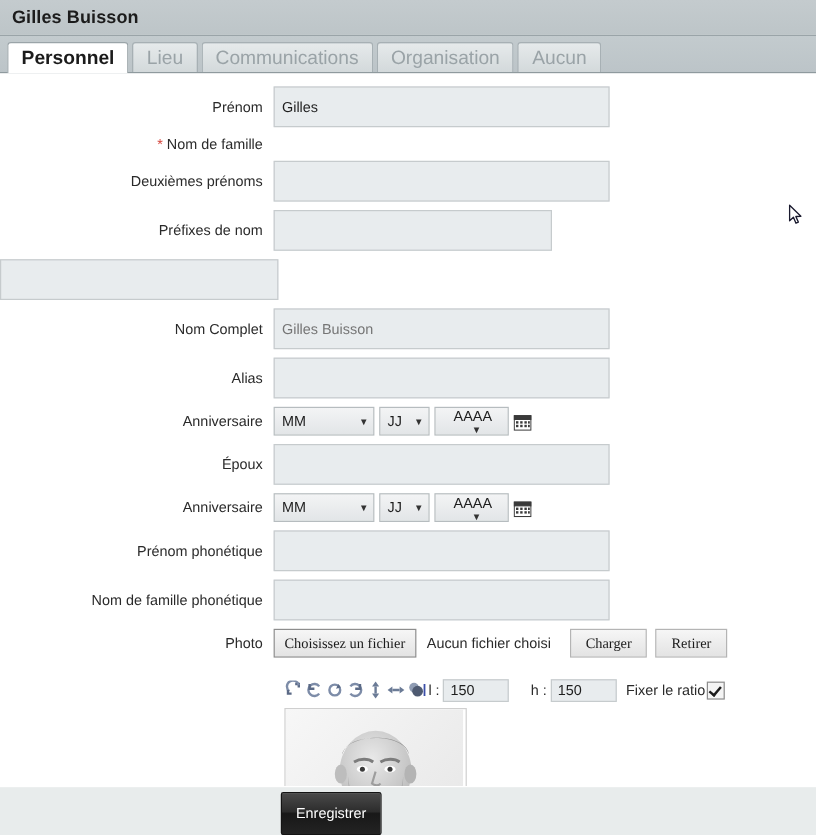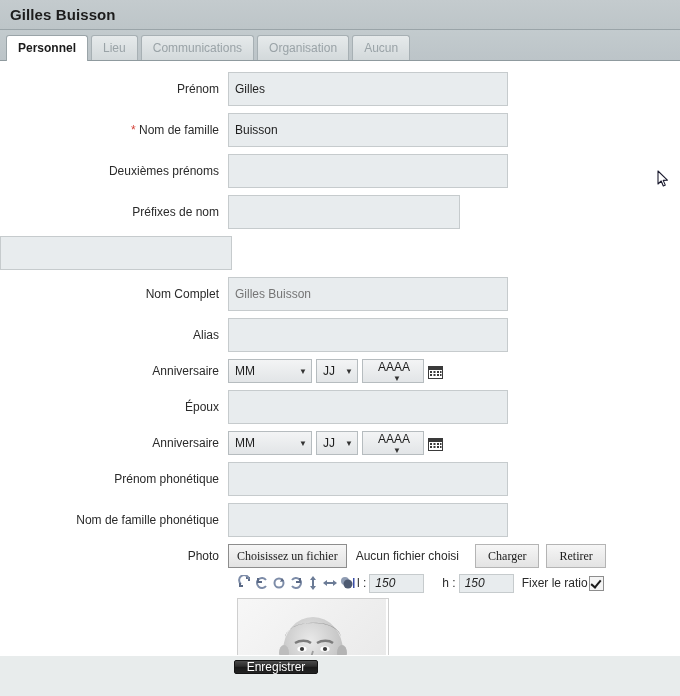--- a/index.html
+++ b/index.html
@@ -42,21 +42,21 @@
     display: flex;
     align-items: flex-end;
     padding-left: 6px;
     box-sizing: border-box;
   }
   .tab {
     height: 25px;
     line-height: 25px;
     padding: 0 11px;
     margin-right: 3px;
-    font-size: 12px;
+    font-size: 16px;
     background: linear-gradient(to bottom, #e4e8e9 0%, #d4dادd 100%);
     background: linear-gradient(to bottom, #e6eaeb 0%, #d3d9db 100%);
     border: 1px solid #a7b0b4;
     border-bottom: none;
     border-radius: 3px 3px 0 0;
     color: #9aa3a7;
     white-space: nowrap;
     cursor: pointer;
     box-sizing: border-box;
   }
@@ -184,21 +184,20 @@
   .dim-input {
     width: 55px; height: 19px;
     background: #e8ecee;
     border: 1px solid #c6cbcd;
     box-sizing: border-box;
     font-family: "Liberation Sans", sans-serif;
     font-size: 12px;
     color: #1e1e1e;
     padding: 0 5px;
     outline: none;
-    font-style: italic;
   }
   .ratio-text { font-size: 12px; color: #2a2a2a; margin-left: 8px; }
   .cb {
     width: 13px; height: 13px;
     background: #f4f4f4;
     border: 1px solid #8d8d8d;
     display: inline-block;
     position: relative;
     margin: 0 1px 0 1px;
     cursor: pointer;
@@ -239,21 +238,21 @@
     width: 680px;
     height: 40px;
     background: #e8ecec;
     border-top: 1px solid #ffffff;
   }
   #save-button {
     position: absolute;
     left: 234px;
     top: 4px;
     width: 84px;
-    height: 14px;
+    height: 36px;
     background: linear-gradient(to bottom, #4a4a4a 0%, #2c2c2c 45%, #181818 50%, #232323 100%);
     border: 1px solid #141414;
     border-radius: 2px;
     color: #ffffff;
     font-size: 12px;
     font-family: "Liberation Sans", sans-serif;
     display: flex;
     align-items: center;
     justify-content: center;
     cursor: pointer;
@@ -288,21 +287,20 @@
 
 <div id="form-area">
 
   <div class="row">
     <div class="lbl">Prénom</div>
     <input class="fld wide" type="text" value="Gilles" style="">
   </div>
 
   <div class="row">
     <div class="lbl"><span class="req">*</span> <span>Nom de famille</span></div>
-    <input class="fld wide" type="text" value="Buisson" style="">
   </div>
 
   <div class="row">
     <div class="lbl">Deuxièmes prénoms</div>
     <input class="fld wide" type="text" value="" style="">
   </div>
 
   <div class="row">
     <div class="lbl">Préfixes de nom</div>
     <input class="fld mid" type="text" value="" style="">
@@ -394,21 +392,21 @@
   <div class="row">
     <div class="lbl">Prénom phonétique</div>
     <input class="fld wide" type="text" value="" style="">
   </div>
 
   <div class="row">
     <div class="lbl">Nom de famille phonétique</div>
     <input class="fld wide" type="text" value="" style="">
   </div>
 
-  <div class="row" style="margin-bottom:4px;">
+  <div class="row" style="margin-bottom:16px;">
     <div class="lbl">Photo</div>
     <div class="btn filepick">Choisissez un fichier</div>
     <div class="filename">Aucun fichier choisi</div>
     <span class="gap"></span>
     <div class="btn">Charger</div>
     <span class="gap"></span>
     <div class="btn">Retirer</div>
   </div>
 
   <div id="tool-row">

